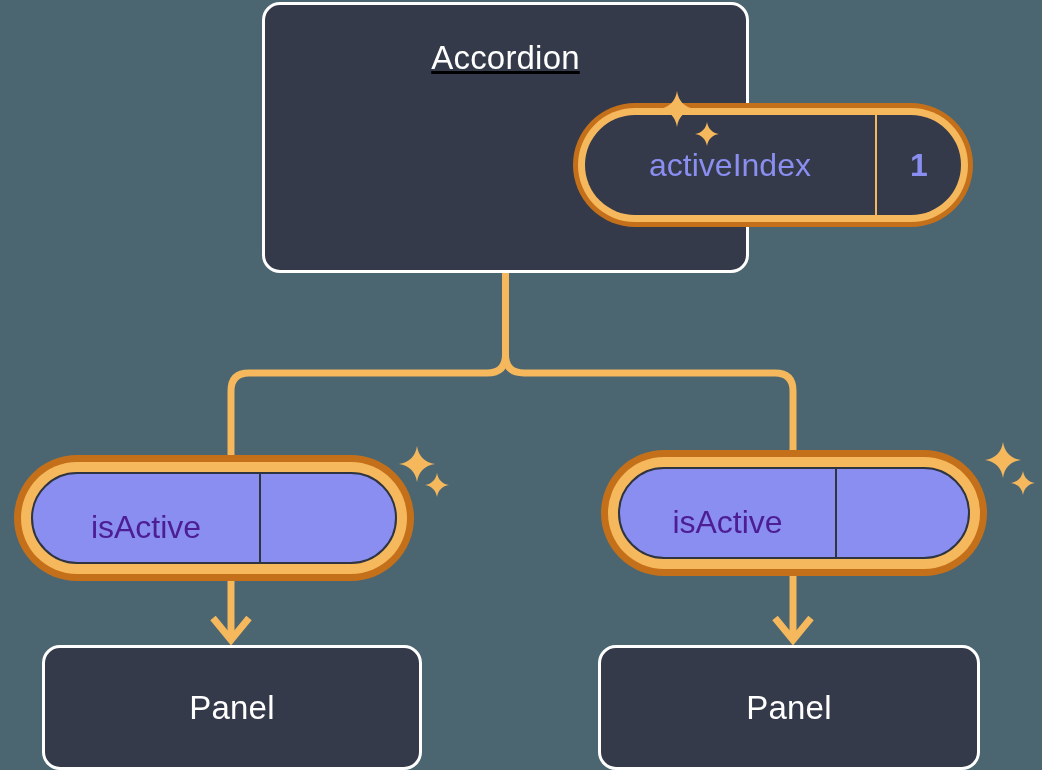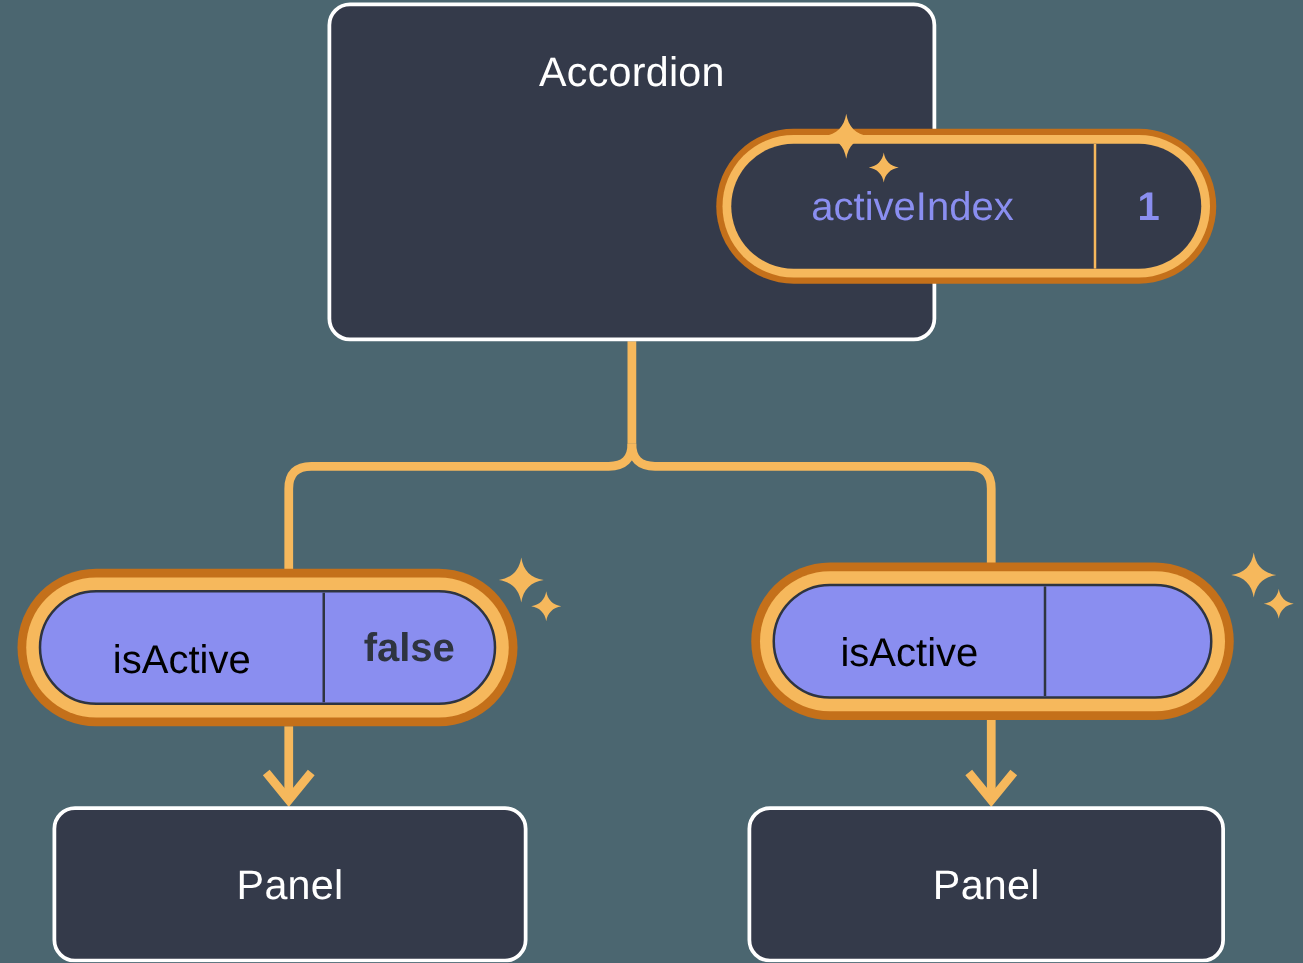--- a/index.html
+++ b/index.html
@@ -46,20 +46,21 @@
     letter-spacing: 0.2px;
     line-height: 1;
     white-space: nowrap;
   }
   #node-accordion {
     left: 262px;
     top: 2px;
     width: 487px;
     height: 271px;
     padding-top: 36px;
+    text-decoration: underline;
   }
   #node-panel-left {
     left: 42px;
     top: 645px;
     width: 380px;
     height: 125px;
     justify-content: center;
   }
   #node-panel-right {
     left: 598px;
@@ -126,21 +127,21 @@
     background: #f6b85c;
     flex: 0 0 auto;
   }
 
   
   .pill-light .pill-body {
     background: #8a8ef0;
     border: 2px solid #2e3440;
   }
   .pill-light .pill-key {
-    color: #000000;
+    color: #4c1d95;
     font-size: 32px;
     font-weight: 400;
     margin-top: 19px;
   }
   .pill-light .pill-val {
     color: #2e3440;
     font-size: 32px;
     font-weight: 700;
   }
   .pill-light .pill-div {
@@ -229,21 +230,20 @@
       </svg>
     </div>
   </div>
 
   <div class="pill pill-light" id="pill-is-active-left">
     <div class="pill-ring"></div>
     <div class="pill-ring-inner"></div>
     <div class="pill-body">
       <div class="pill-key">isActive</div>
       <div class="pill-div"></div>
-      <div class="pill-val">false</div>
     </div>
   </div>
   <div class="sparkle" style="left: 397px; top: 444px;">
     <svg width="40" height="40" viewBox="0 0 40 40" aria-hidden="true">
       <path d="M20 2 C21.6 12.4 27.6 18.4 38 20 C27.6 21.6 21.6 27.6 20 38 C18.4 27.6 12.4 21.6 2 20 C12.4 18.4 18.4 12.4 20 2 Z" fill="#f6b85c"></path>
     </svg>
   </div>
   <div class="sparkle" style="left: 424px; top: 472px;">
     <svg width="26" height="26" viewBox="0 0 26 26" aria-hidden="true">
       <path d="M13 1 C14 7.6 18.4 12 25 13 C18.4 14 14 18.4 13 25 C12 18.4 7.6 14 1 13 C7.6 12 12 7.6 13 1 Z" fill="#f6b85c"></path>

